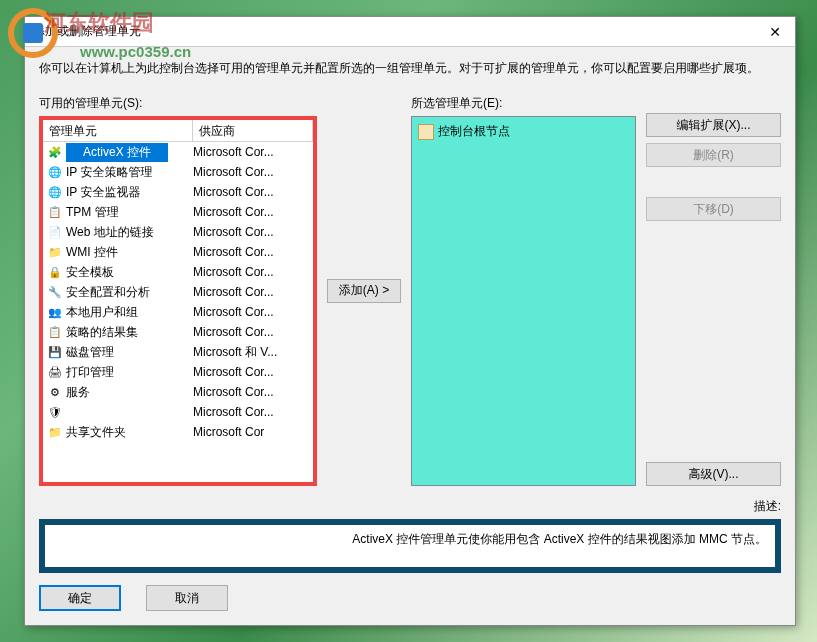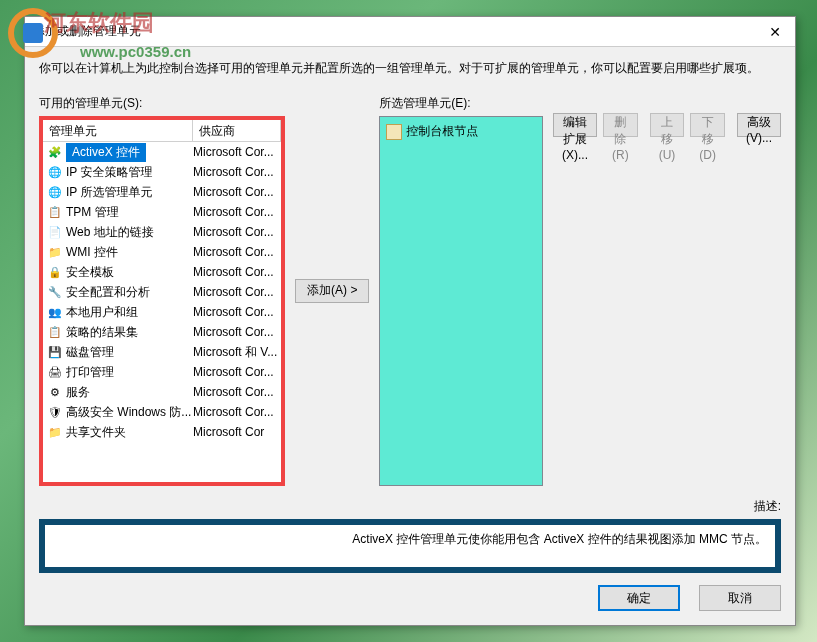--- a/index.html
+++ b/index.html
@@ -10,45 +10,45 @@
 .dialog { position: absolute; top: 16px; left: 24px; width: 772px; height: 610px; background: #f0f0f0; border: 1px solid #888; box-shadow: 2px 2px 8px rgba(0,0,0,0.3); display: flex; flex-direction: column; }
 .titlebar { height: 30px; background: #fff; border-bottom: 1px solid #ccc; display: flex; align-items: center; padding: 0 0 0 8px; font-size: 12px; }
 .titlebar-title { flex: 1; }
 .titlebar-close { width: 40px; height: 30px; display: flex; align-items: center; justify-content: center; font-size: 14px; cursor: pointer; }
 .content { flex: 1; padding: 12px 14px 14px 14px; display: flex; flex-direction: column; font-size: 12px; color: #000; }
 .intro { margin-bottom: 18px; line-height: 1.5; }
 .main-row { display: flex; gap: 10px; flex: 1; min-height: 0; }
 .col-left { width: 278px; display: flex; flex-direction: column; }
 .col-mid { width: 74px; display: flex; align-items: center; justify-content: center; }
 .col-right { width: 225px; display: flex; flex-direction: column; }
-.col-buttons { flex: 1; display: flex; gap: 6px; padding-top: 18px; }
+.col-buttons { flex: 1; display: flex; flex-direction: column; gap: 6px; padding-top: 18px; }
 .section-label { margin-bottom: 4px; }
 .listbox { flex: 1; background: #fff; border: 4px solid #ef4444; overflow-y: auto; overflow-x: hidden; }
 .list-header { display: flex; border-bottom: 1px solid #d0d0d0; background: #fff; height: 22px; }
 .list-header-col { padding: 3px 6px; border-right: 1px solid #d0d0d0; font-size: 12px; }
 .list-header-col.c1 { width: 150px; }
 .list-header-col.c2 { flex: 1; }
 .list-body { }
 .list-row { display: flex; height: 20px; align-items: center; padding: 0 4px; cursor: pointer; }
-.list-row.selected .cell1-text { background: #0078d7; color: #fff; padding: 1px 6px; }
+.list-row.selected .cell1-text { background: #0078d7; color: #fff; padding: 1px 17px; }
 .list-row .icon { width: 16px; height: 16px; margin-right: 3px; flex-shrink: 0; display: inline-flex; align-items: center; justify-content: center; font-size: 11px; }
 .cell1 { width: 146px; display: flex; align-items: center; overflow: hidden; white-space: nowrap; }
 .cell2 { flex: 1; overflow: hidden; white-space: nowrap; text-overflow: ellipsis; }
 .tree-box { flex: 1; background: #5eead4; border: 1px solid #828790; padding: 4px; overflow: auto; }
 .tree-item { display: flex; align-items: center; padding: 2px; }
 .tree-icon { width: 16px; height: 16px; margin-right: 4px; background: #f4e6b8; border: 1px solid #c0a050; }
 .btn { height: 24px; background: #e1e1e1; border: 1px solid #adadad; font-size: 12px; cursor: pointer; padding: 0 8px; }
 .btn:disabled { color: #888; background: #e1e1e1; cursor: default; border-color: #bfbfbf; }
 .btn.mid { width: 74px; }
 .side-btn { height: 24px; }
 .spacer { flex: 1; }
 .desc-section { margin-top: 12px; text-align: right; }
 .desc-label { margin-bottom: 4px; }
 .desc-box { background: #fff; border: 6px solid #0c4a6e; height: 54px; padding: 6px 8px; overflow: auto; }
-.footer { display: flex; justify-content: flex-end; gap: 19px; margin-top: 12px; }
+.footer { display: flex; gap: 25px; margin-top: 12px; }
 .footer .btn { width: 82px; height: 26px; }
 .footer .btn.primary { border: 2px solid #0078d7; }
 .listbox::-webkit-scrollbar { width: 17px; }
 .listbox::-webkit-scrollbar-track { background: #f0f0f0; }
 .listbox::-webkit-scrollbar-thumb { background: #cdcdcd; border: 1px solid #a0a0a0; }
 </style>
 </head>
 <body>
 
 <div class="watermark-logo">
@@ -88,21 +88,21 @@
               <div class="list-row">
                 <div class="cell1">
                   <span class="icon">🌐</span>
                   <span class="cell1-text">IP 安全策略管理</span>
                 </div>
                 <div class="cell2">Microsoft Cor...</div>
               </div>
               <div class="list-row">
                 <div class="cell1">
                   <span class="icon">🌐</span>
-                  <span class="cell1-text">IP 所选管理单元</span>
+                  <span class="cell1-text">IP 安全监视器</span>
                 </div>
                 <div class="cell2">Microsoft Cor...</div>
               </div>
               <div class="list-row">
                 <div class="cell1">
                   <span class="icon">📋</span>
                   <span class="cell1-text">TPM 管理</span>
                 </div>
                 <div class="cell2">Microsoft Cor...</div>
               </div>
@@ -165,21 +165,20 @@
               <div class="list-row">
                 <div class="cell1">
                   <span class="icon">⚙</span>
                   <span class="cell1-text">服务</span>
                 </div>
                 <div class="cell2">Microsoft Cor...</div>
               </div>
               <div class="list-row">
                 <div class="cell1">
                   <span class="icon">🛡</span>
-                  <span class="cell1-text">高级安全 Windows 防...</span>
                 </div>
                 <div class="cell2">Microsoft Cor...</div>
               </div>
               <div class="list-row">
                 <div class="cell1">
                   <span class="icon">📁</span>
                   <span class="cell1-text">共享文件夹</span>
                 </div>
                 <div class="cell2">Microsoft Cor</div>
               </div>
@@ -198,21 +197,20 @@
             <span class="tree-icon"></span>
             <span>控制台根节点</span>
           </div>
         </div>
       </div>
 
       <div class="col-buttons">
         <button class="btn side-btn">编辑扩展(X)...</button>
         <button class="btn side-btn" disabled="">删除(R)</button>
         <div style="height:18px"></div>
-        <button class="btn side-btn" disabled="">上移(U)</button>
         <button class="btn side-btn" disabled="">下移(D)</button>
         <div class="spacer"></div>
         <button class="btn side-btn">高级(V)...</button>
       </div>
     </div>
 
     <div class="desc-section">
       <div class="desc-label">描述:</div>
       <div class="desc-box">
         <span>ActiveX 控件管理单元使你能用包含 ActiveX 控件的结果视图添加 MMC 节点。</span>

